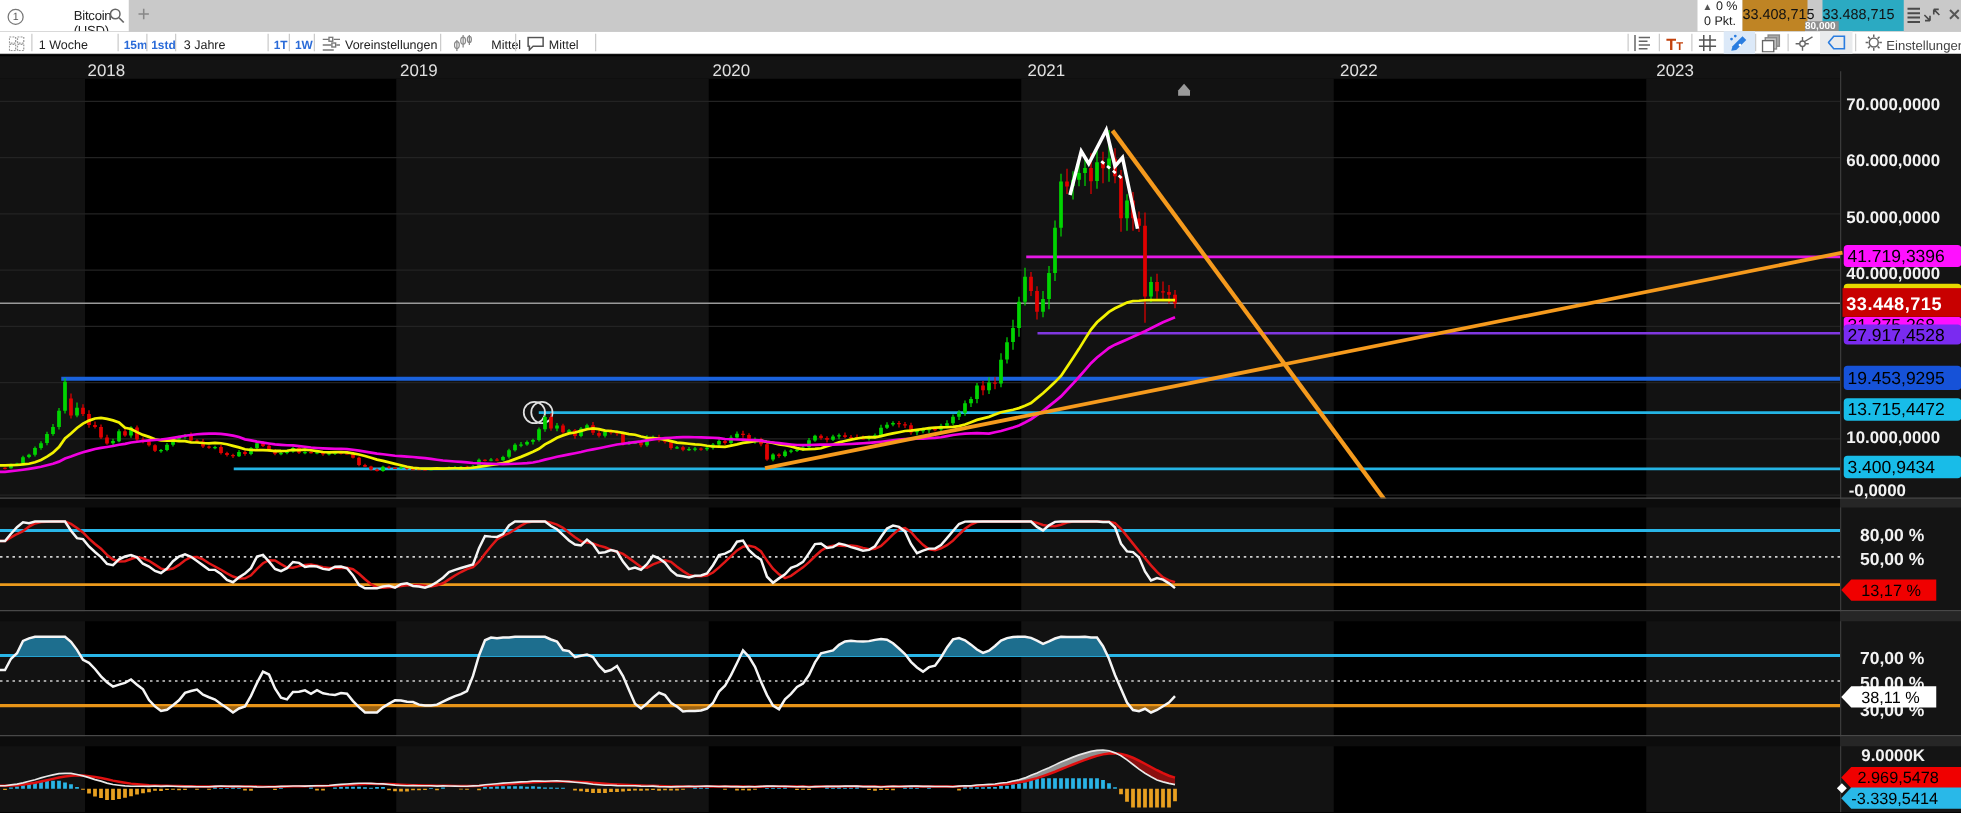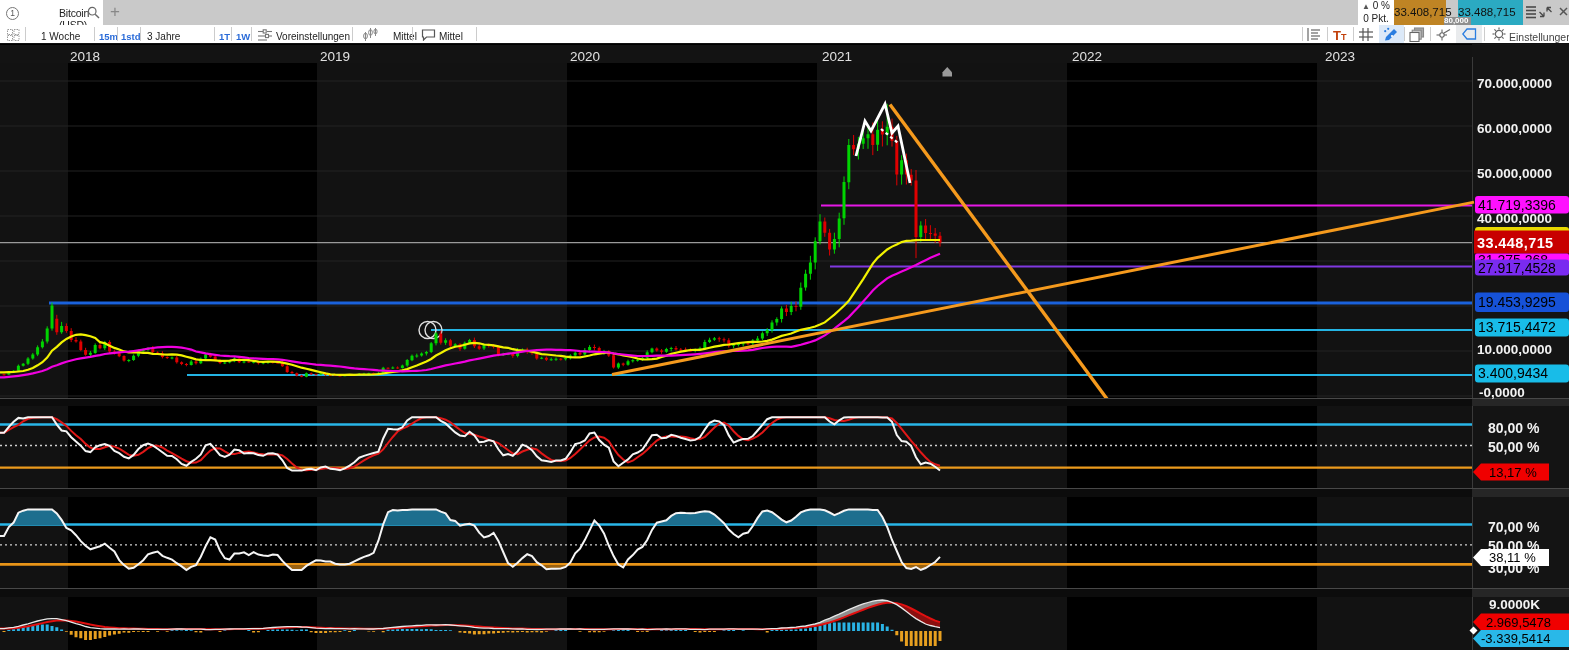--- a/index.html
+++ b/index.html
@@ -52,21 +52,21 @@
 <div class="abs" id="tb2"></div>
 <svg class="abs" style="left:7px;top:29px" width="13" height="12" viewBox="0 0 13 12">
     <g fill="none" stroke="#999" stroke-width="1" stroke-dasharray="1.5,1">
       <rect x="0.5" y="0.5" width="5" height="5"></rect>
       <rect x="7" y="0.5" width="5" height="5"></rect>
       <rect x="0.5" y="6.5" width="5" height="5"></rect>
       <rect x="7" y="6.5" width="5" height="5"></rect>
     </g>
   </svg>
 <div class="sep" style="left:25px"></div>
-<div class="ti" style="left:41px">1 Woche</div>
+<div class="ti" style="left:31px">1 Woche</div>
 <div class="sep" style="left:94px"></div>
 <div class="tb" style="left:99px">15m</div>
 <div class="sep" style="left:117px"></div>
 <div class="tb" style="left:121px">1std</div>
 <div class="sep" style="left:140px"></div>
 <div class="ti" style="left:147px">3 Jahre</div>
 <div class="sep" style="left:214px"></div>
 <div class="tb" style="left:219px">1T</div>
 <div class="sep" style="left:231px"></div>
 <div class="tb" style="left:236px">1W</div>

